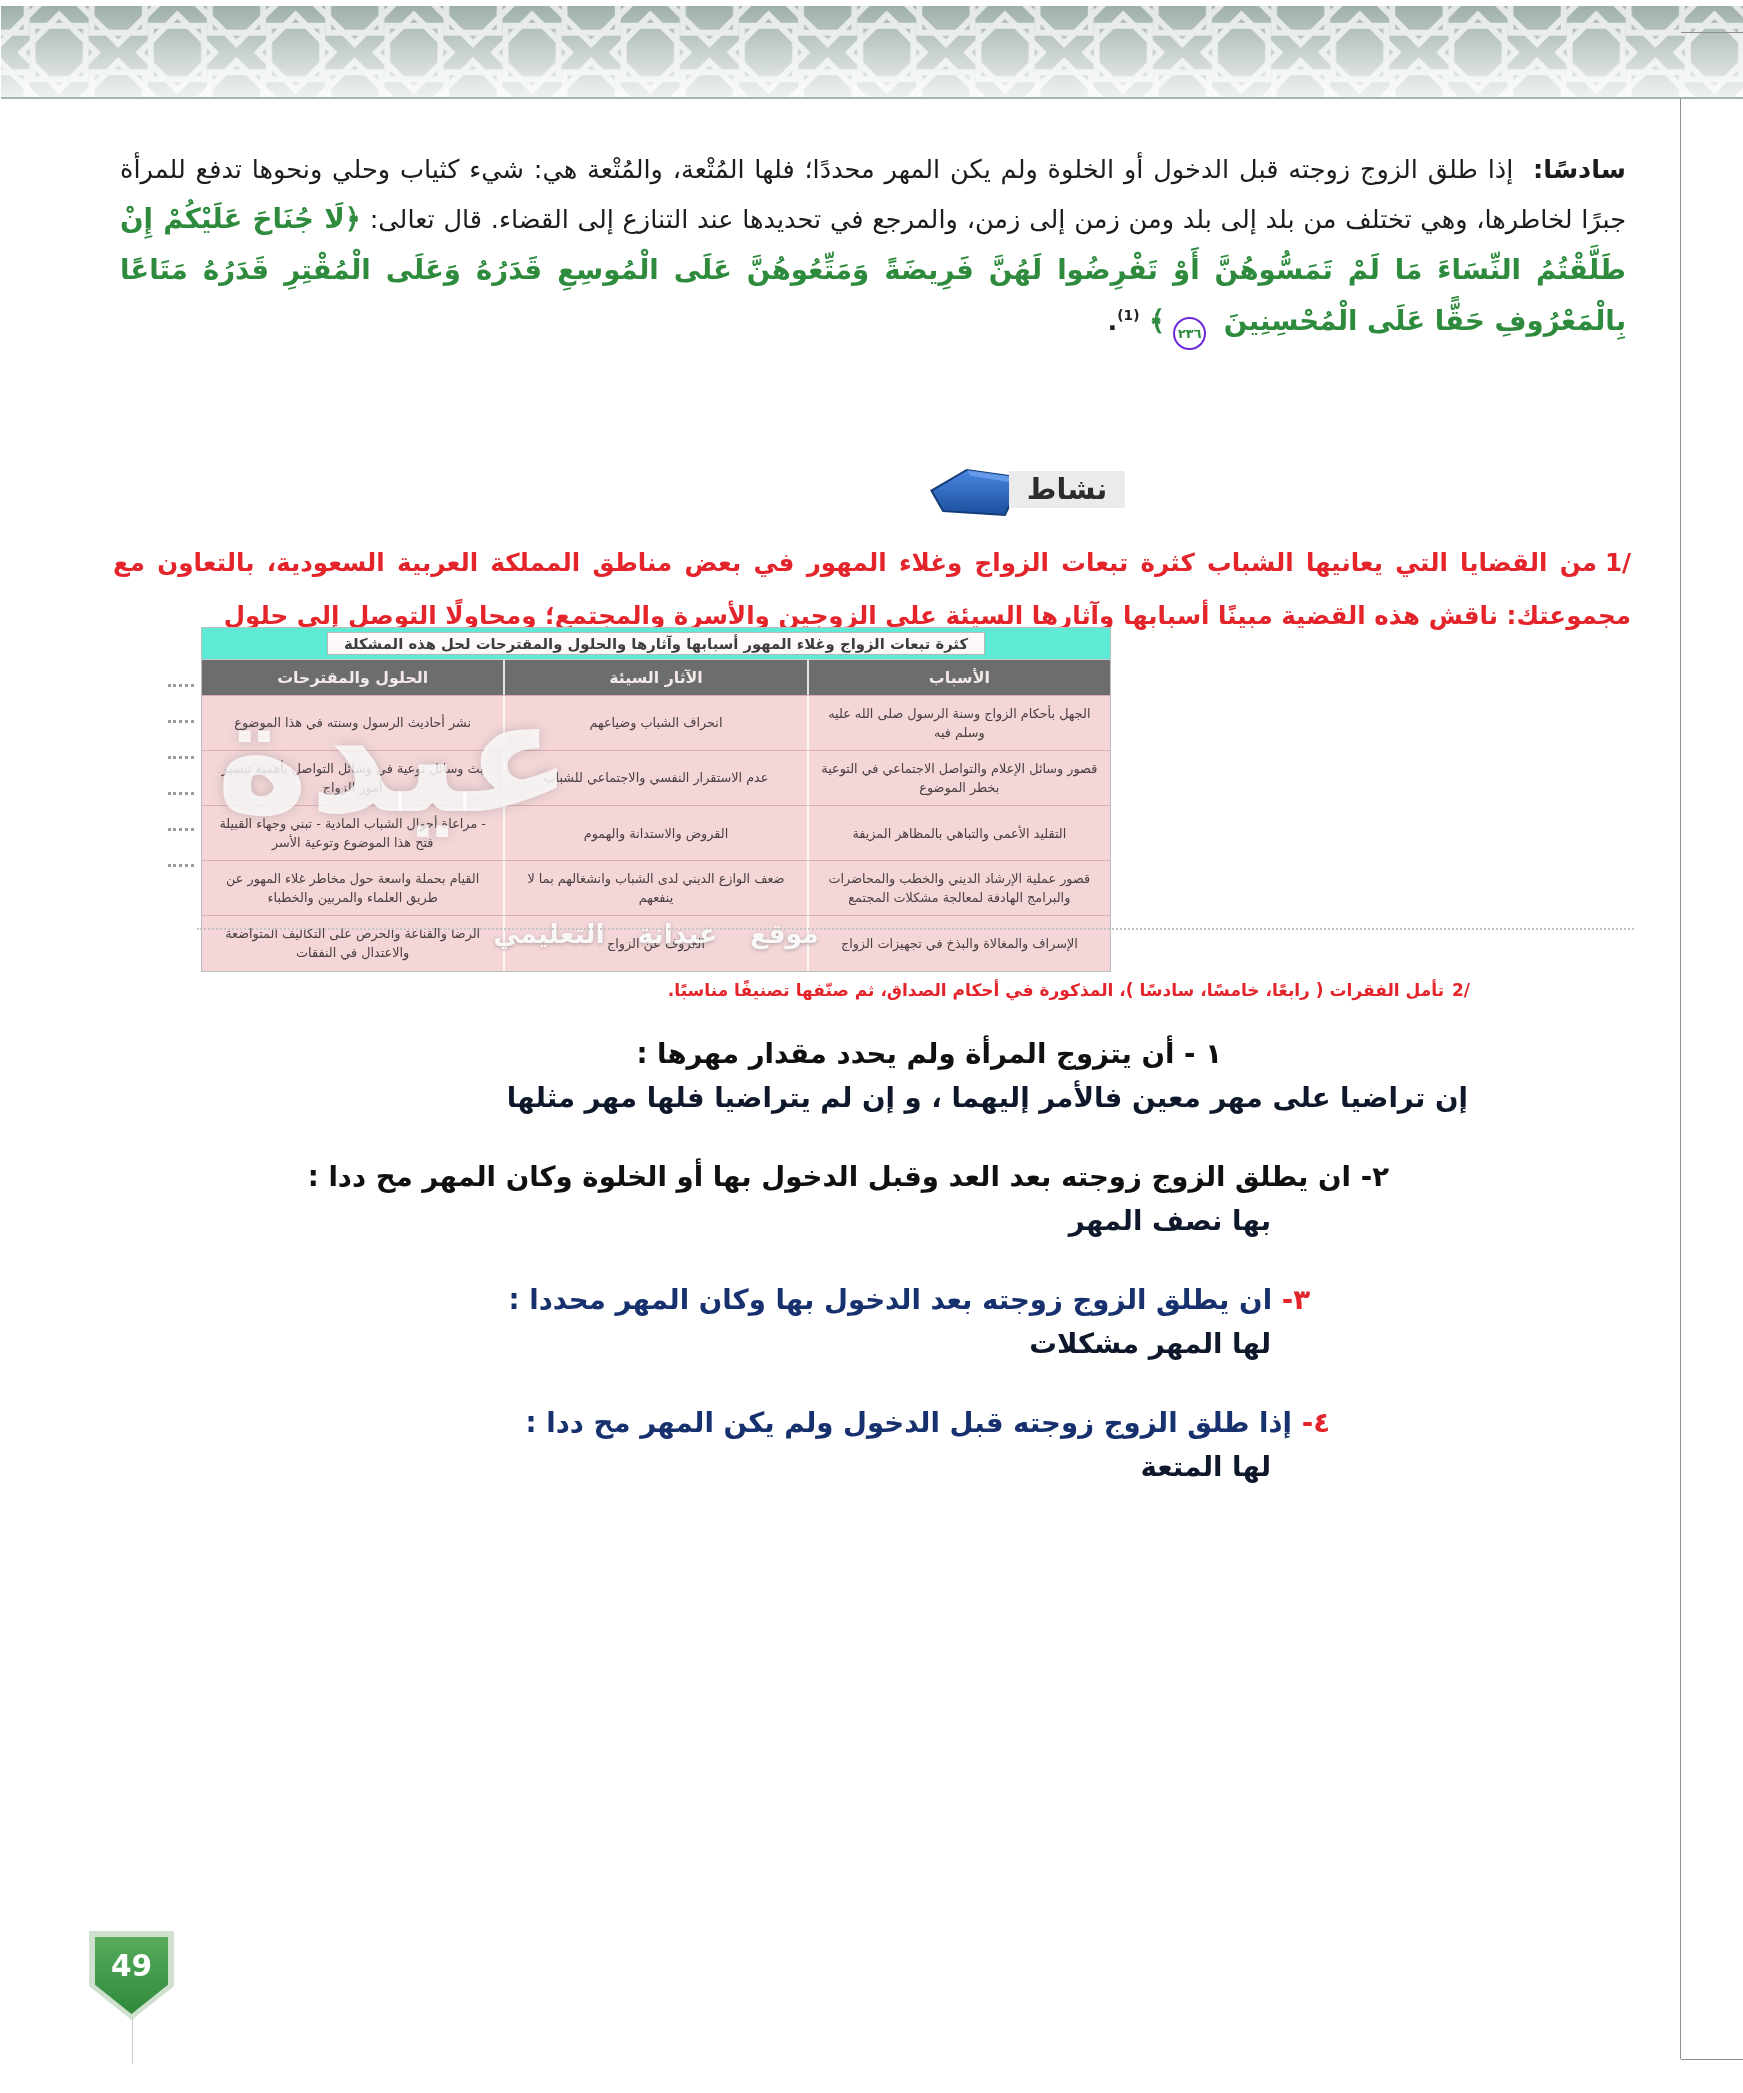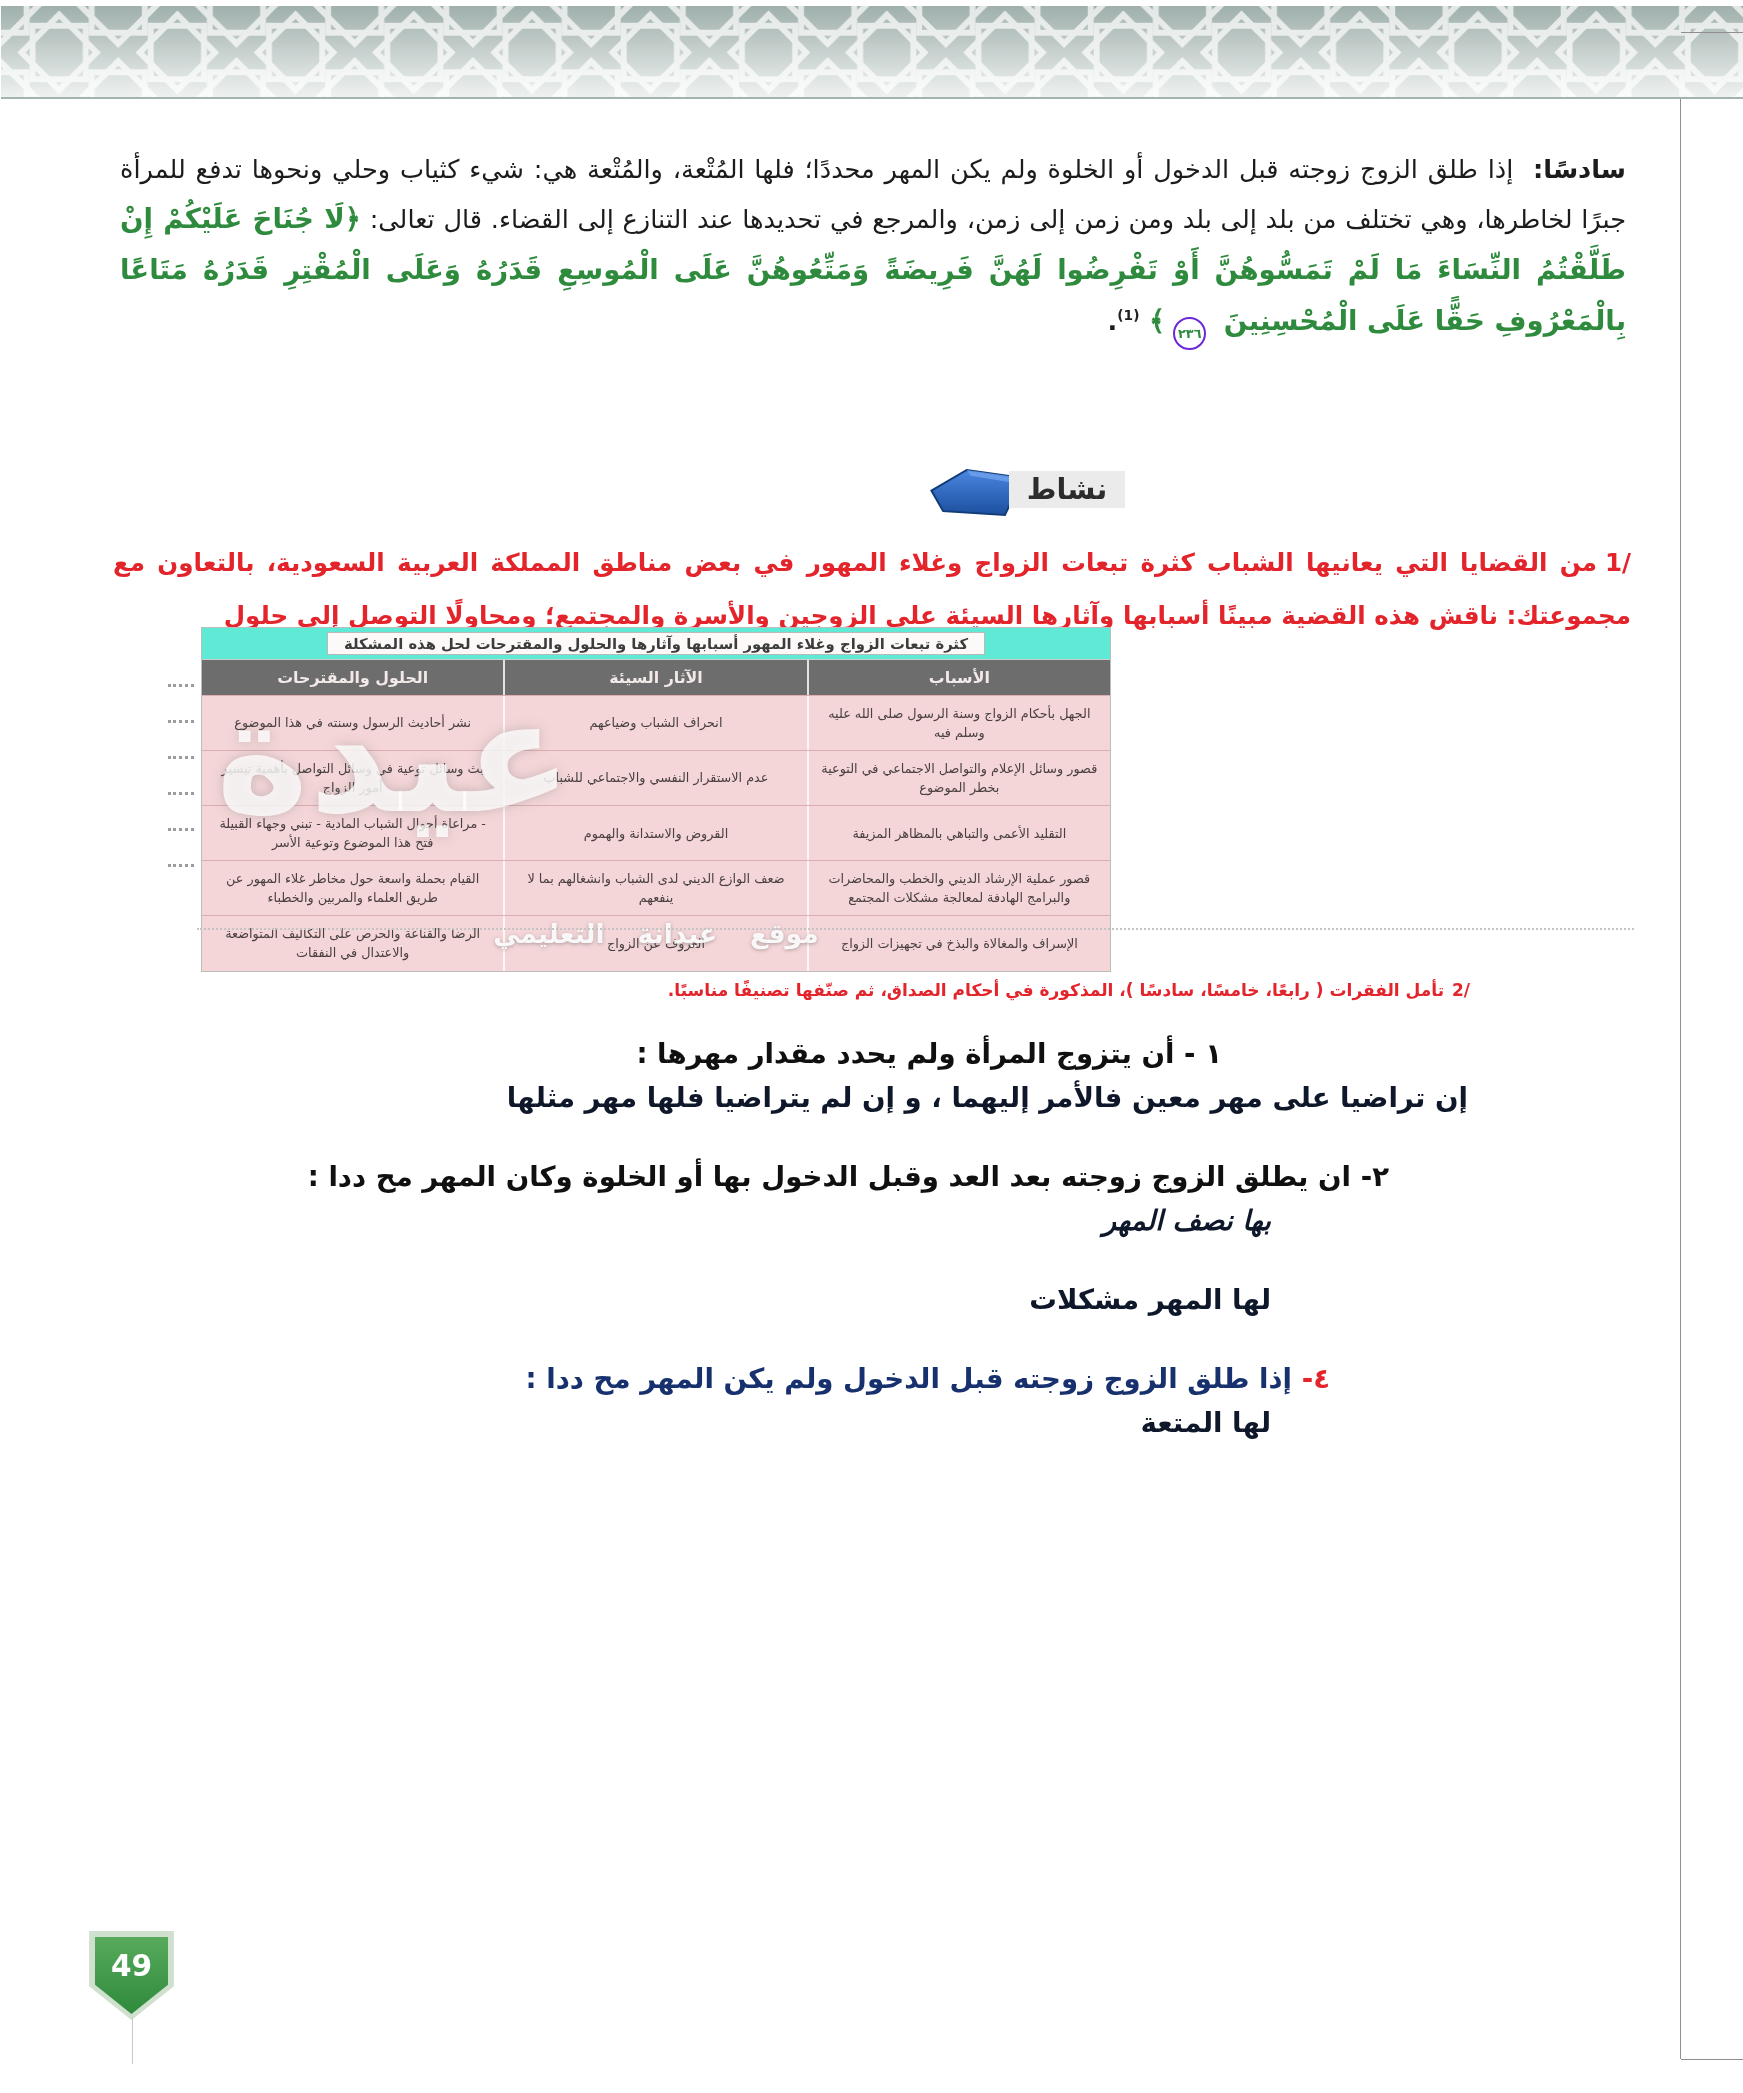--- a/index.html
+++ b/index.html
@@ -110,21 +110,21 @@
   
   .answers { position: absolute; top: 1034px; right: 276px; left: 246px; text-align: right; }
   .ans-item { margin-bottom: 39px; }
   .ans-h { font-size: 27.6px; font-weight: bold; color: #101010; line-height: 1.45; }
   .ans-a { font-size: 27.6px; font-weight: bold; color: #0f172a; line-height: 1.45; margin-top: 3.9px; }
   .ans-item:nth-child(1) .ans-h { margin-right: 246px; }
   .ans-item:nth-child(2) .ans-h { margin-right: 79px; }
   .ans-item:nth-child(3) .ans-h { margin-right: 158px; }
   .ans-item:nth-child(4) .ans-h { margin-right: 138px; }
   .ans-item:nth-child(1) .ans-a { margin-right: 0; }
-  .ans-item:nth-child(2) .ans-a { margin-right: 197px; font-style: italic; }
+  .ans-item:nth-child(2) .ans-a { margin-right: 197px; }
   .ans-item:nth-child(3) .ans-a { margin-right: 197px; }
   .ans-item:nth-child(4) .ans-a { margin-right: 197px; }
   .ans-item:nth-child(n+3) .ans-h { color: #17306e; }
   .ans-item:nth-child(n+3) .ans-num { color: #e3242b; }
 
   
   .badge { position: absolute; left: 95px; top: 1937px; width: 73px; height: 77px; }
   .badge-outer {
     position: absolute; inset: -5.9px; background: #cfe0cf;
     clip-path: polygon(0% 0%, 100% 0%, 100% 62%, 50% 100%, 0% 62%);
@@ -253,20 +253,21 @@
   <div class="answers">
     <div class="ans-item">
       <div class="ans-h"><span class="ans-num">١ -</span> <span>أن يتزوج المرأة ولم يحدد مقدار مهرها :</span></div>
       <div class="ans-a">إن تراضيا على مهر معين فالأمر إليهما ، و إن لم يتراضيا فلها مهر مثلها</div>
     </div>
     <div class="ans-item">
       <div class="ans-h"><span class="ans-num">٢-</span> <span>ان يطلق الزوج زوجته بعد العد وقبل الدخول بها أو الخلوة وكان المهر مح ددا :</span></div>
       <div class="ans-a">بها نصف المهر</div>
     </div>
     <div class="ans-item">
+      <div class="ans-h"><span class="ans-num">٣-</span> <span>ان يطلق الزوج زوجته بعد الدخول بها وكان المهر محددا :</span></div>
       <div class="ans-a">لها المهر مشكلات</div>
     </div>
     <div class="ans-item">
       <div class="ans-h"><span class="ans-num">٤-</span> <span>إذا طلق الزوج زوجته قبل الدخول ولم يكن المهر مح ددا :</span></div>
       <div class="ans-a">لها المتعة</div>
     </div>
   </div>
 
   <div class="badge">
     <div class="badge-outer"></div>

